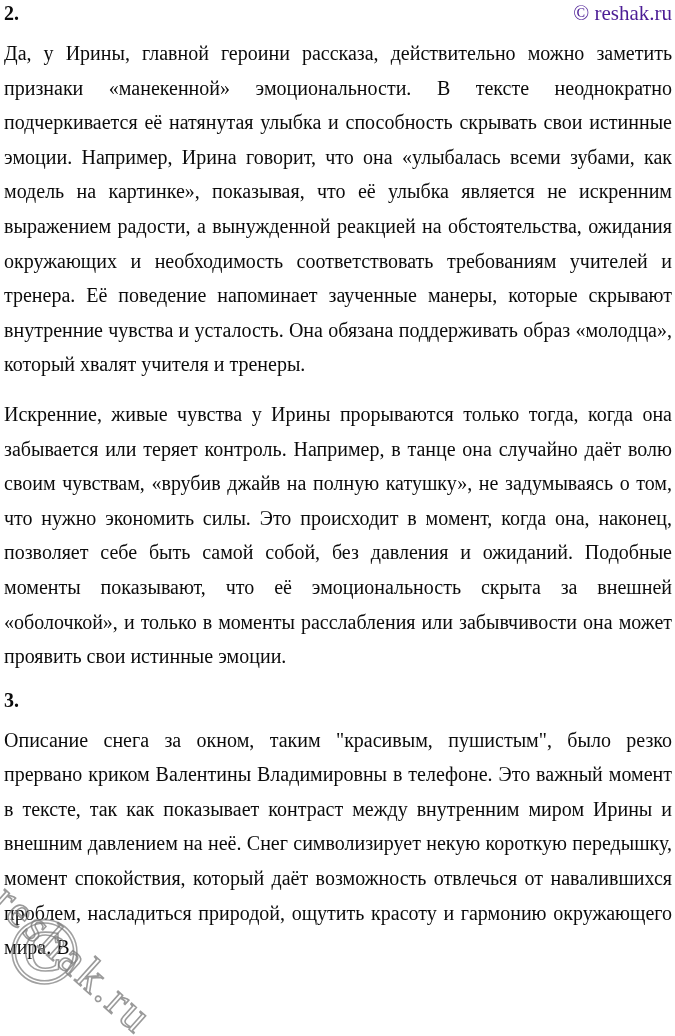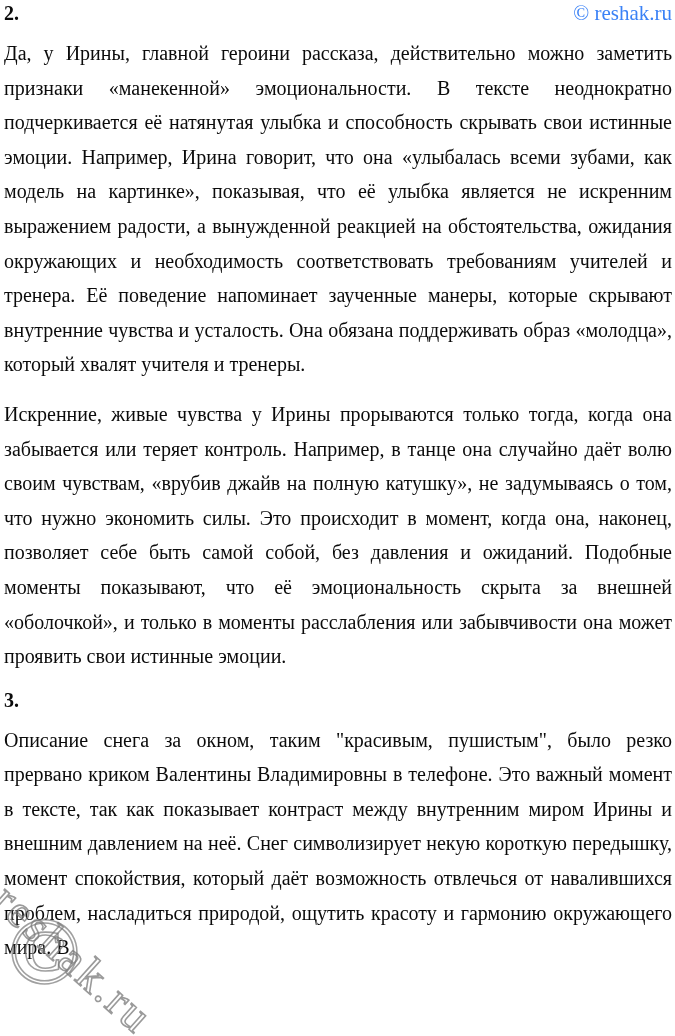--- a/index.html
+++ b/index.html
@@ -32,21 +32,21 @@
     font-size: 20px;
     line-height: 22px;
   }
   .section-number.mid {
     margin-top: 0;
     margin-bottom: 8px;
   }
   .site-credit {
     font-size: 21px;
     line-height: 22px;
-    color: #3b82f6;
+    color: #4c1d95;
     font-family: Liberation Serif, serif;
   }
   p.body-par {
     margin: 12px 0 15px 0;
     font-size: 20px;
     line-height: 34.6px;
     text-align: justify;
   }
   
   .watermark {

